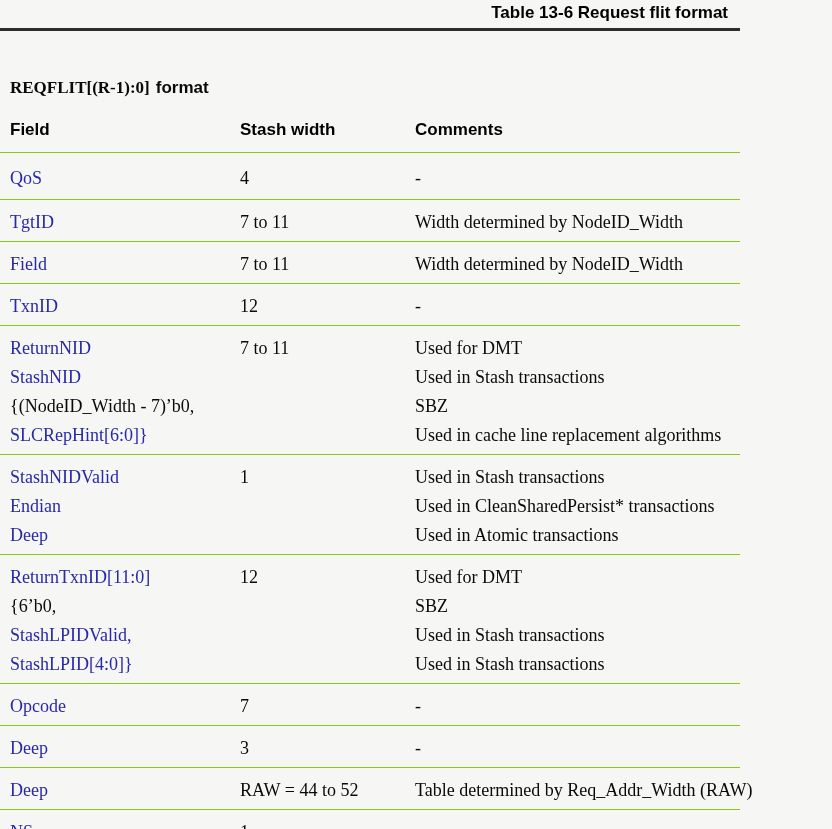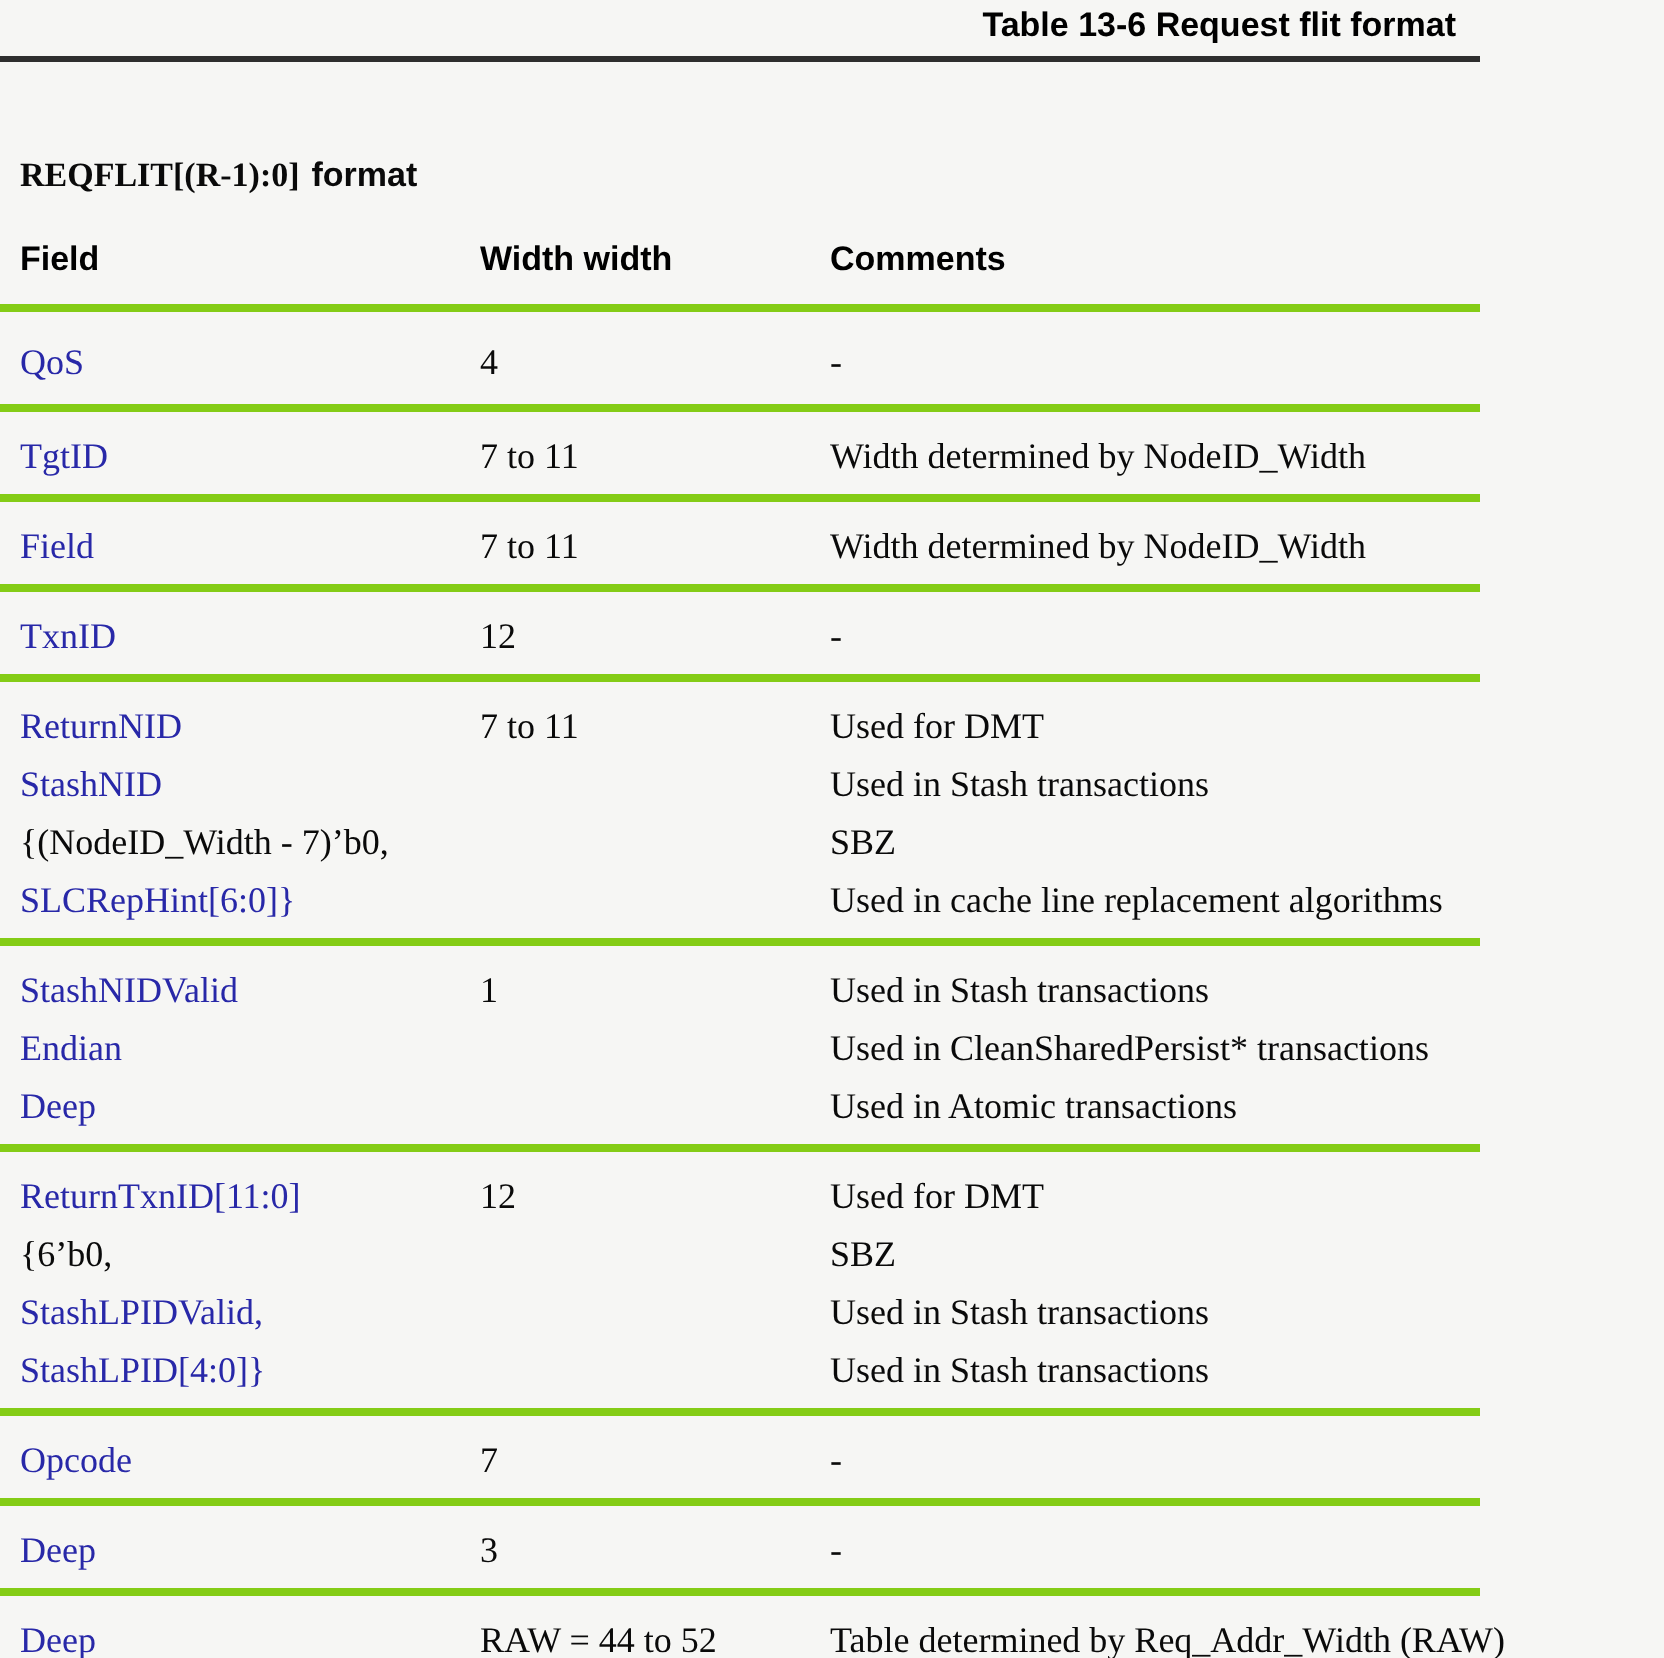--- a/index.html
+++ b/index.html
@@ -17,21 +17,21 @@
   .subtitle .code { font-family:"Liberation Serif", serif; }
   .subtitle .rest { font-family:"Liberation Sans", sans-serif; margin-left:6px; }
 
   .grid-row { display:grid; grid-template-columns:230px 175px 1fr;
               padding-left:10px; padding-right:6px; }
 
   .colhead { padding-top:4px; padding-bottom:12px;
              font-family:"Liberation Sans", sans-serif; font-weight:bold;
              font-size:17px; color:#000; }
 
-  .body-row { border-top:4px solid #84cc16; line-height:29px; font-size:18px;
+  .body-row { border-top:1px solid #84cc16; line-height:29px; font-size:18px;
               padding-top:8px; padding-bottom:4px; }
   .body-row.first { padding-top:11px; padding-bottom:6px; }
 
   .cell { white-space:nowrap; }
   .link { color:#2828a8; }
   .lit  { color:#0a0a0a; }
 </style>
 </head>
 <body>
 
@@ -40,21 +40,21 @@
   <div class="caption">Table 13-6 Request flit format</div>
 
   <div class="rule-thick"></div>
 
   <div class="subtitle">
     <span class="code">REQFLIT[(R-1):0]</span><span class="rest">format</span>
   </div>
 
   <div class="grid-row colhead">
     <div class="cell">Field</div>
-    <div class="cell">Width width</div>
+    <div class="cell">Stash width</div>
     <div class="cell">Comments</div>
   </div>
 
   <div id="rows">
       <div class="grid-row body-row first">
         <div class="cell">
           <div><span class="link">QoS</span></div>
         </div>
         <div class="cell">4</div>
         <div class="cell">

